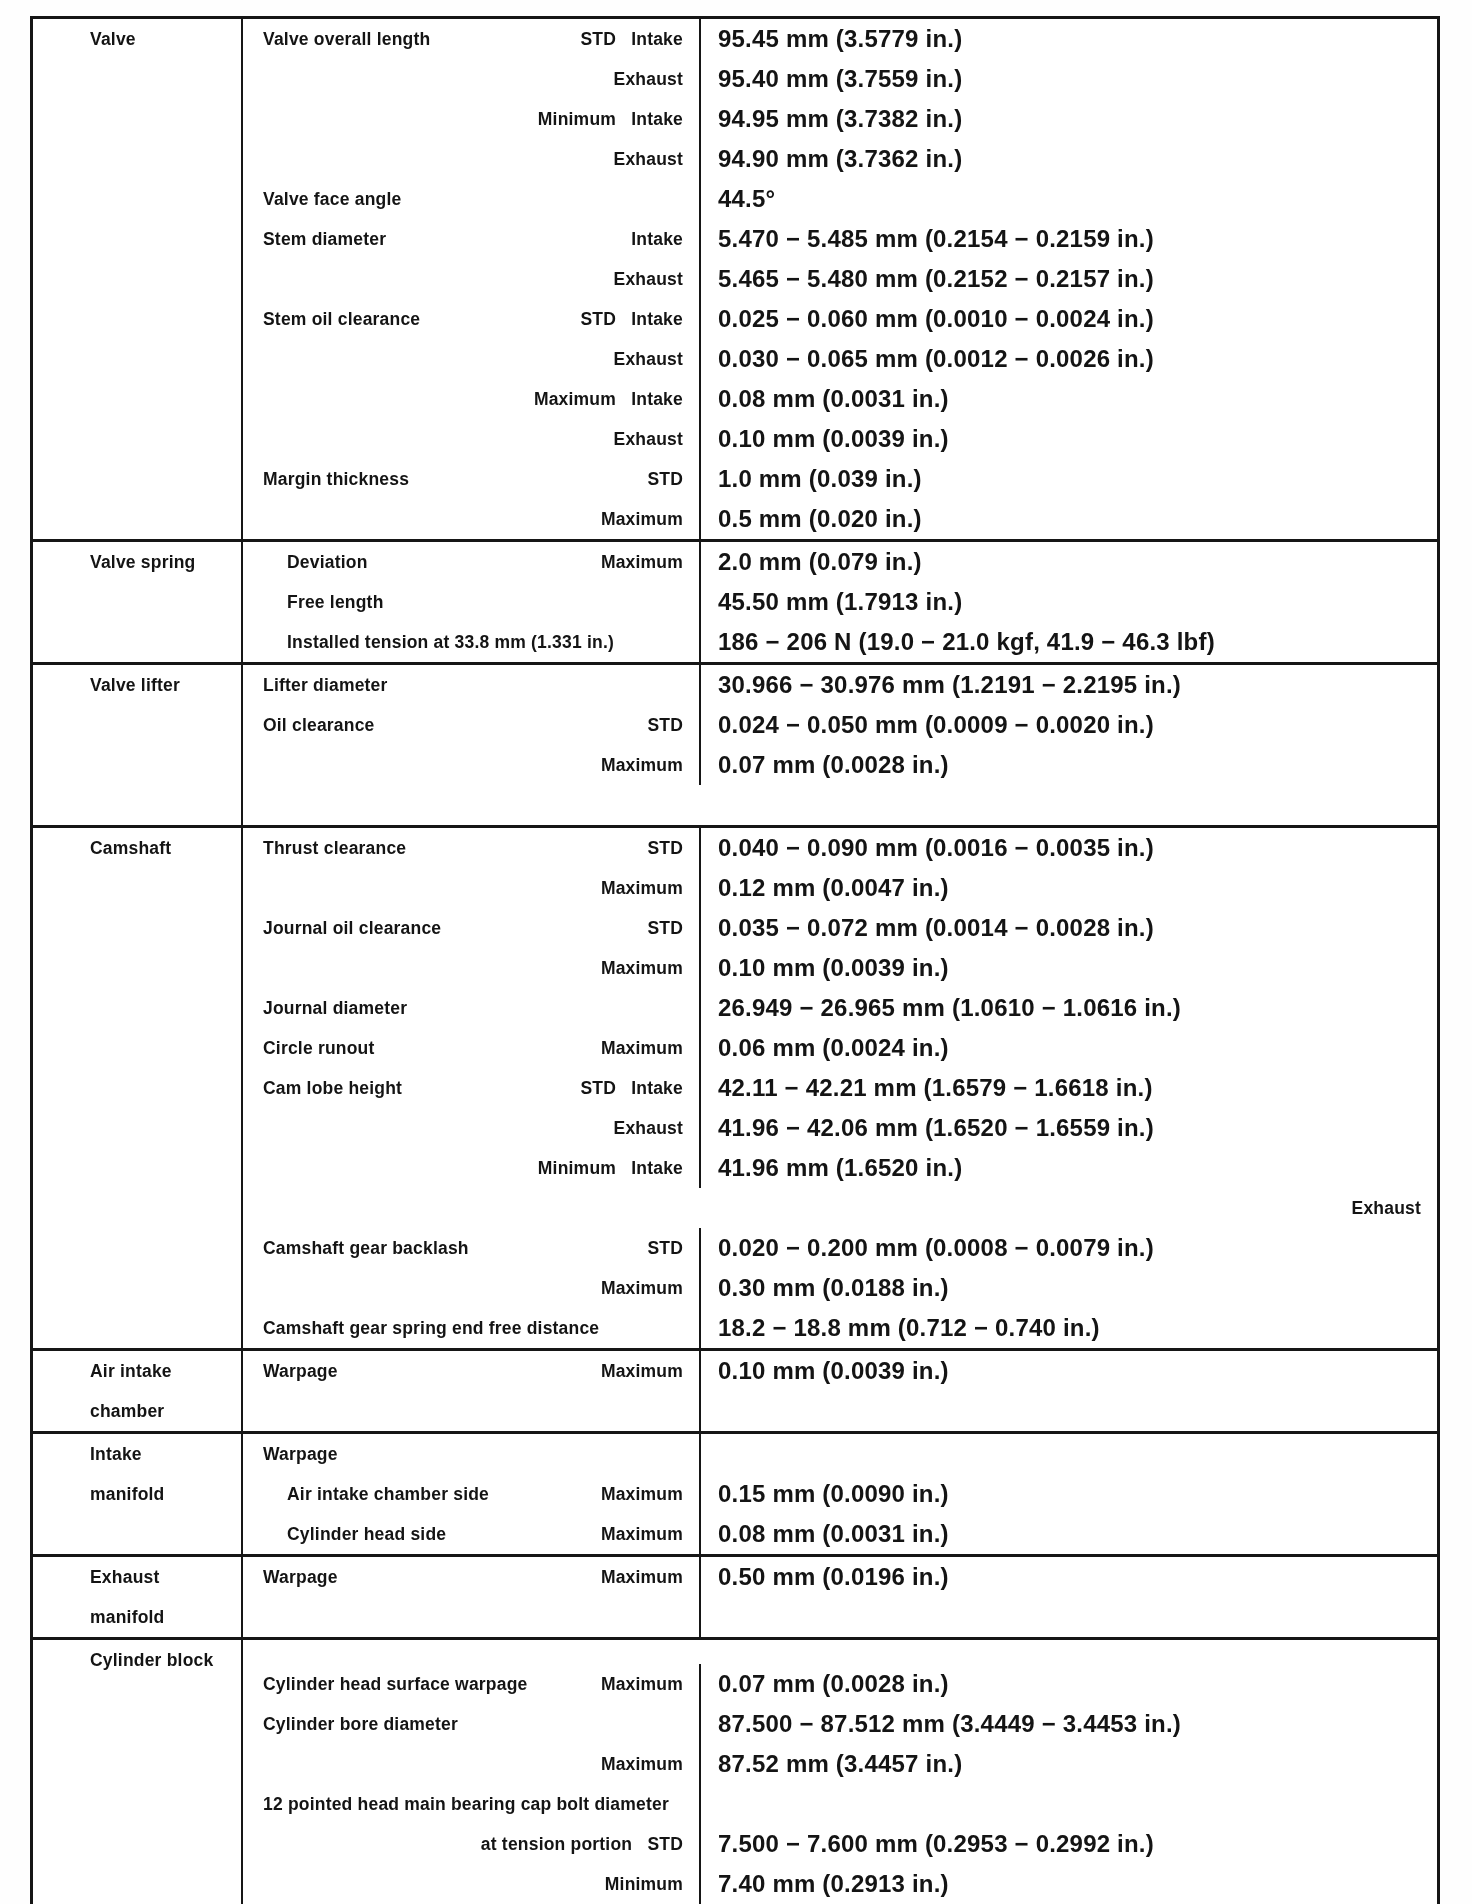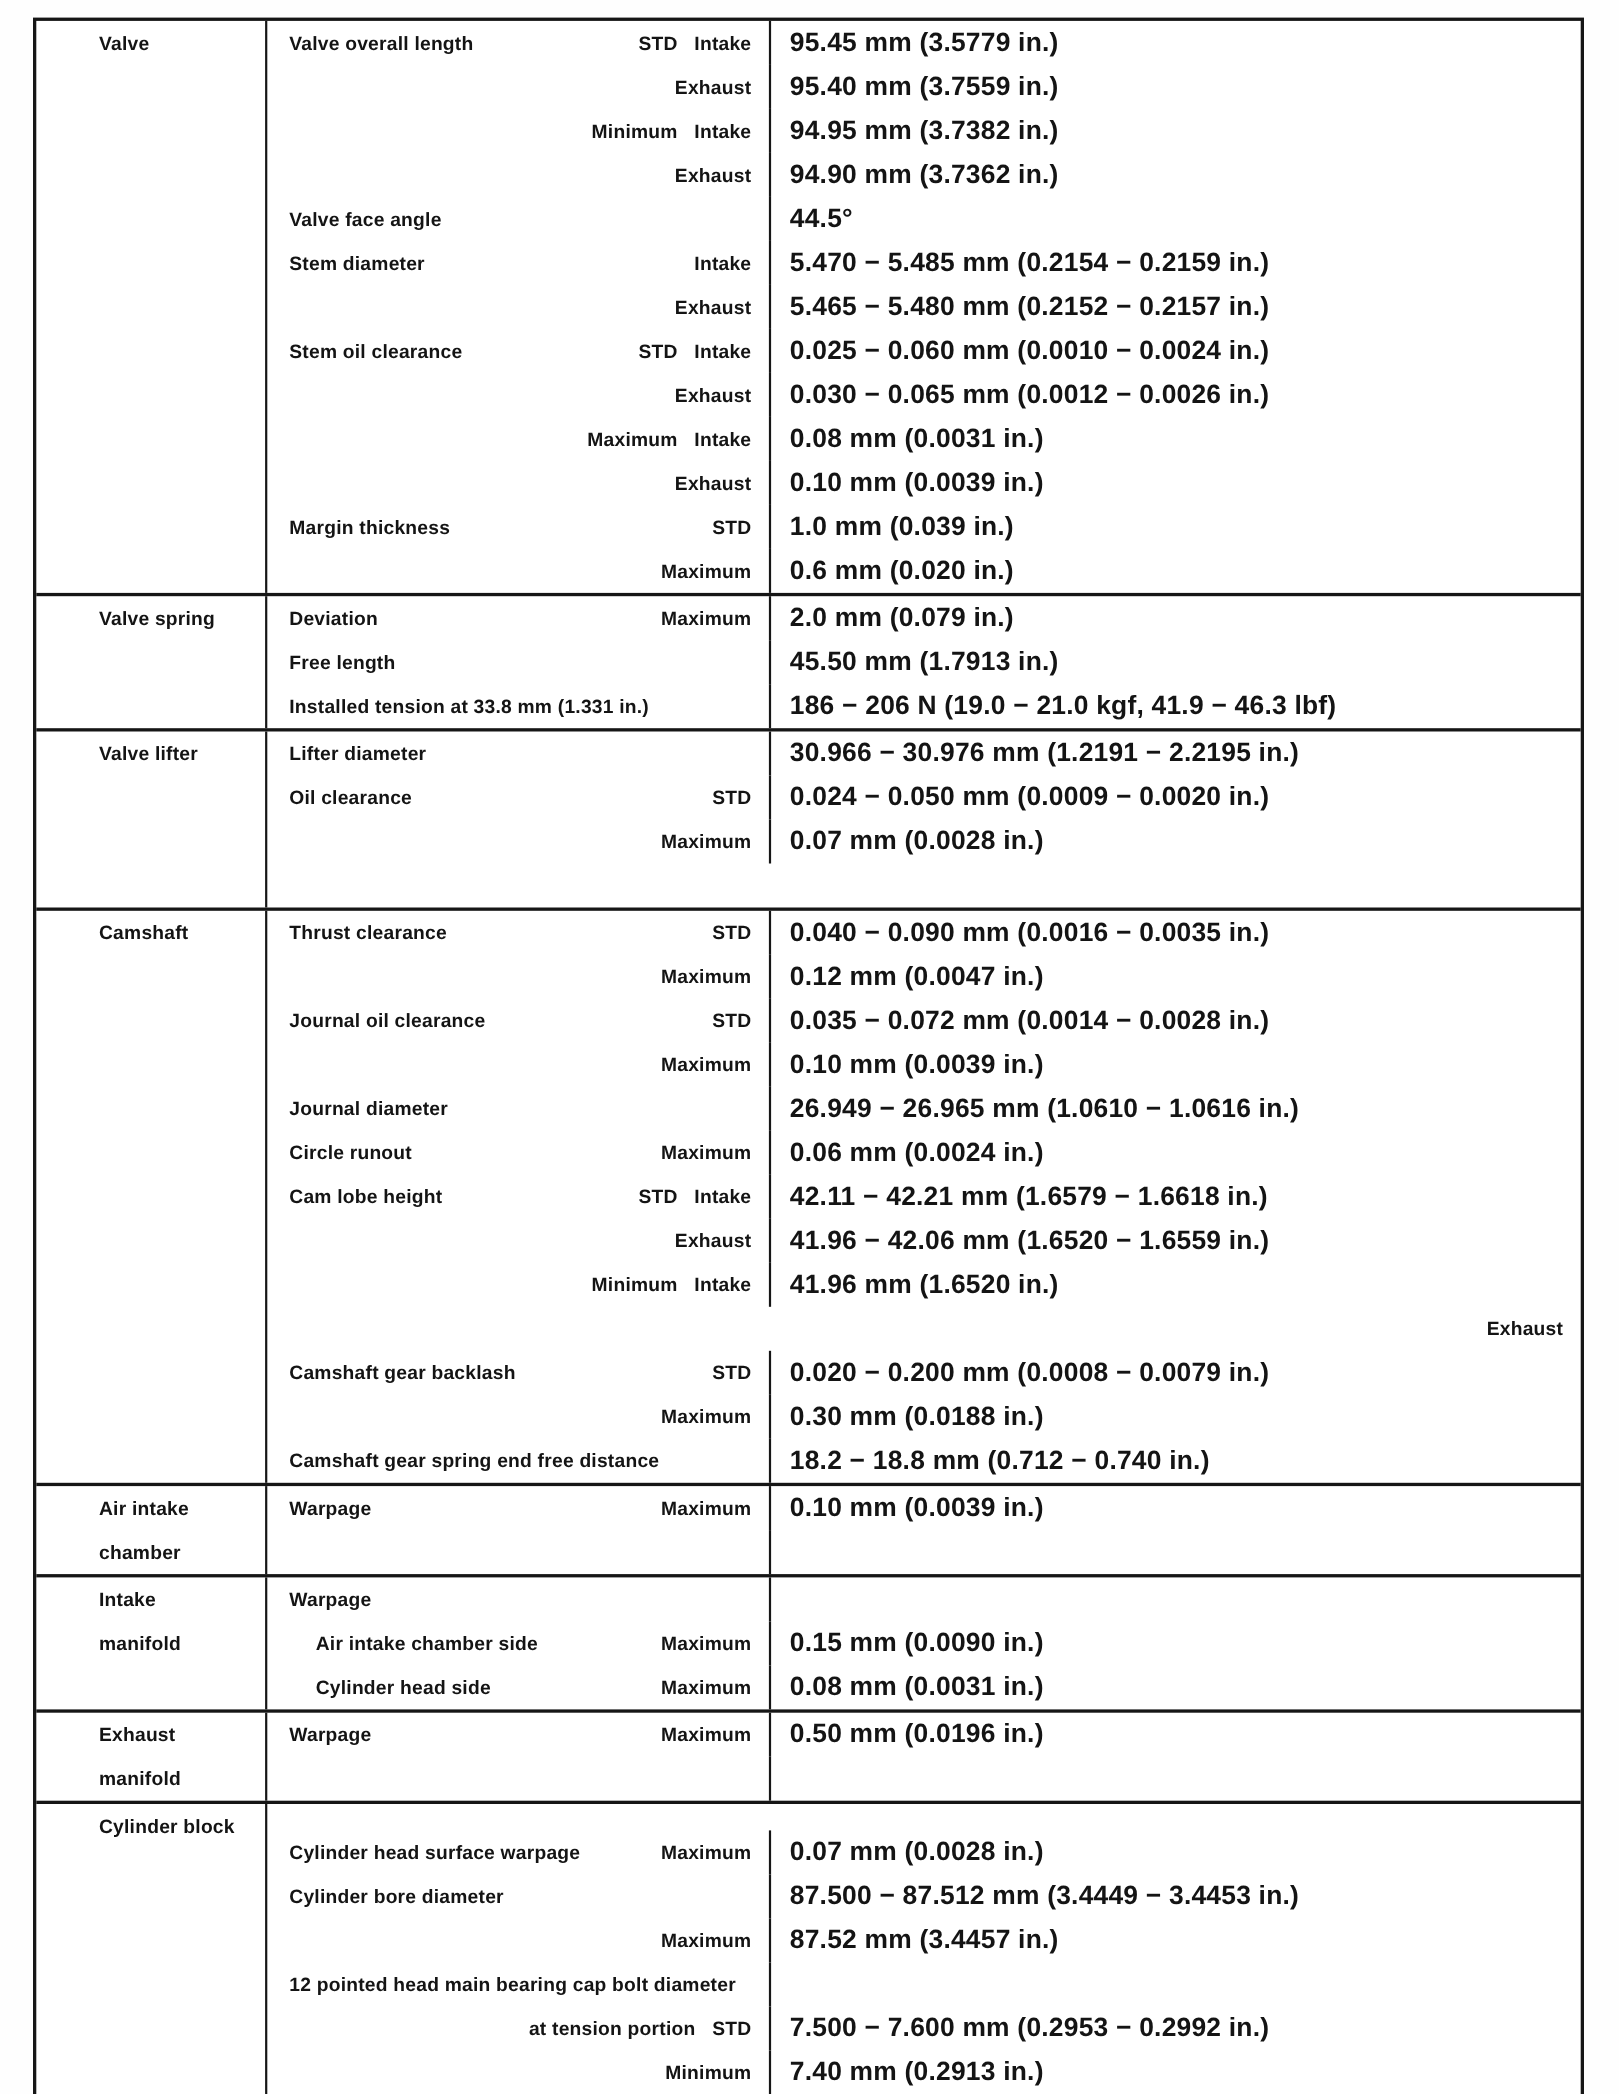--- a/index.html
+++ b/index.html
@@ -191,29 +191,29 @@
               <span class="item-label">Margin thickness</span>
               <span class="qualifier">STD</span>
             </div>
             <div class="value-cell">1.0 mm (0.039 in.)</div>
           </div>
           <div class="row">
             <div class="item-cell">
               <span class="item-label"></span>
               <span class="qualifier">Maximum</span>
             </div>
-            <div class="value-cell">0.6 mm (0.020 in.)</div>
+            <div class="value-cell">0.5 mm (0.020 in.)</div>
           </div>
         </div>
       </div>
       <div class="section">
         <div class="component-cell">
           <div class="component-line">Valve spring</div>
         </div>
-        <div class="rows" style="min-height: 120px;">
+        <div class="rows" style="min-height: 120px; margin-left: 24px;">
           <div class="row">
             <div class="item-cell">
               <span class="item-label">Deviation</span>
               <span class="qualifier">Maximum</span>
             </div>
             <div class="value-cell">2.0 mm (0.079 in.)</div>
           </div>
           <div class="row">
             <div class="item-cell">
               <span class="item-label">Free length</span>

